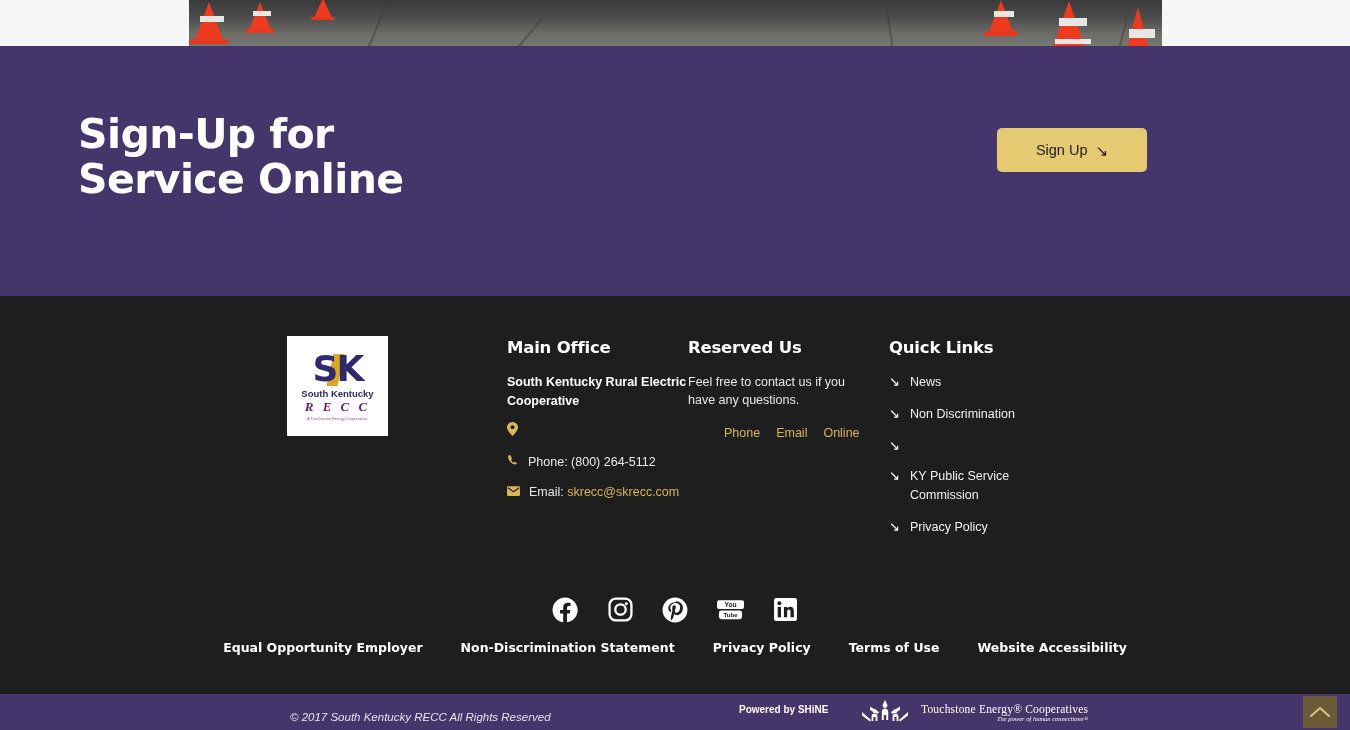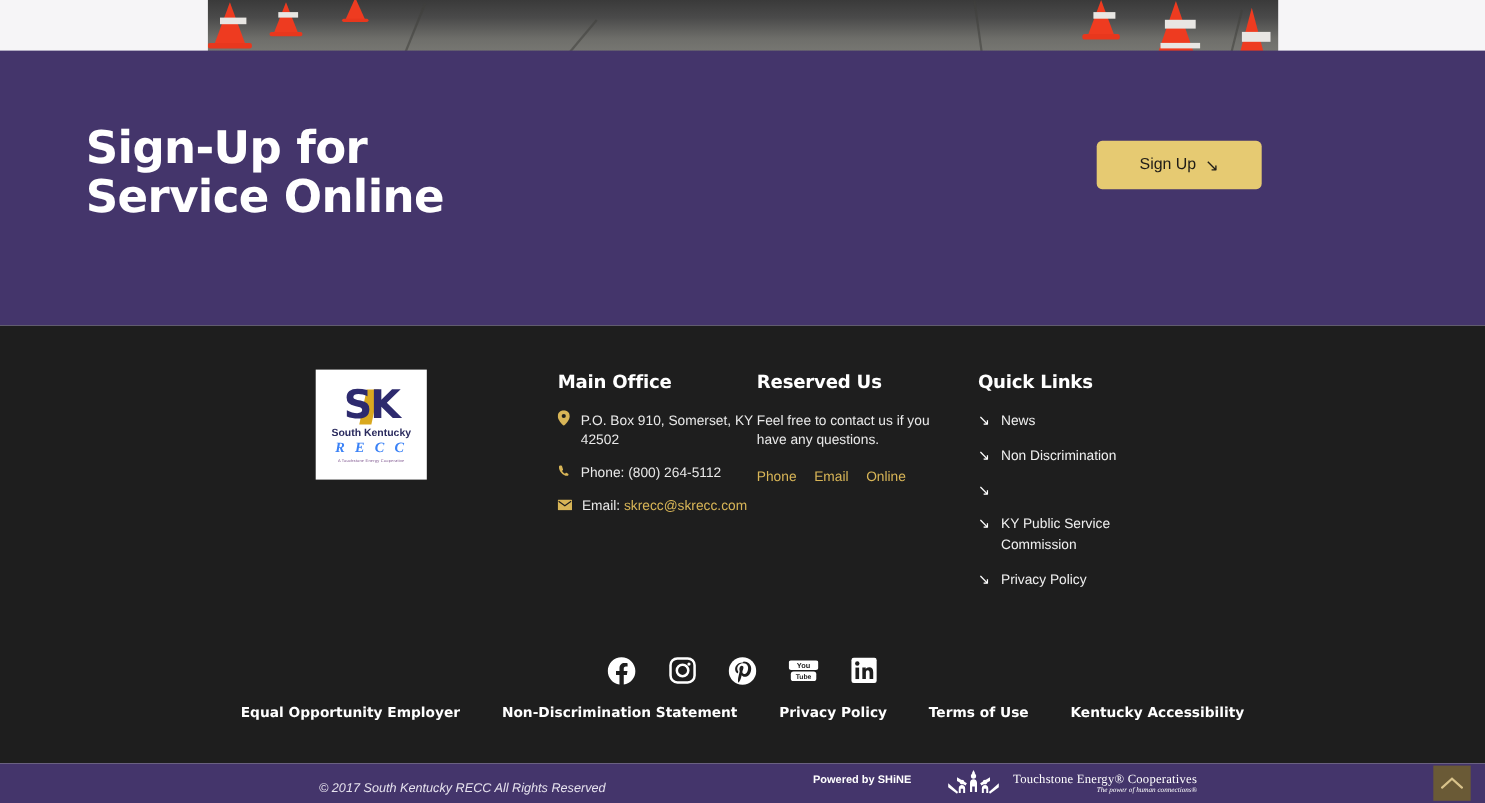--- a/index.html
+++ b/index.html
@@ -83,21 +83,21 @@
     position: absolute; left: 17px; top: 2px; width: 11px; height: 32px;
     background: #d9a81f; transform: skewX(-12deg); z-index: 0;
   }
   .logo-sk span { position: relative; z-index: 1; }
   .logo-name {
     font-size: 9.5px; color: #2b2b5e; font-weight: 700; margin-top: 2px;
     font-family: "Liberation Sans", sans-serif;
     text-align: right;
   }
   .logo-recc {
-    font-size: 13px; color: #3b82f6; font-weight: 700; letter-spacing: 3px;
+    font-size: 13px; color: #701a75; font-weight: 700; letter-spacing: 3px;
     font-family: "Liberation Serif", serif; font-style: italic; margin-top: 0px;
   }
   .logo-tag {
     font-size: 3.6px; color: #7a4f8a; margin-top: 2px; letter-spacing: .2px;
   }
 
   .col { position: absolute; color: #ffffff; }
   .col-head {
     font-size: 16.5px; font-weight: 700; color: #ffffff; margin-bottom: 16px;
     font-family: "DejaVu Sans", sans-serif; letter-spacing: -0.2px;
@@ -105,21 +105,21 @@
   .office-name { font-size: 12.5px; font-weight: 700; line-height: 18.5px; color: #fff; width: 180px; }
   .contact-row {
     display: flex; gap: 9px; margin-top: 12px; font-size: 12.5px;
     line-height: 18px; color: #e9e9e9; align-items: flex-start;
   }
   .contact-row .ico { color: #d8b557; flex: 0 0 12px; font-size: 12px; line-height: 18px; }
   .contact-row .txt { width: 165px; }
   .contact-row a { color: #d8b557; text-decoration: none; }
 
   .contact-desc { font-size: 12.5px; line-height: 18px; color: #e9e9e9; width: 160px; }
-  .contact-links { margin-top: 17px; display: flex; gap: 16px; }
+  .contact-links { margin-top: 17px; display: flex; gap: 16px; margin-left: 36px; }
   .contact-links a { color: #d8b557; font-size: 12.5px; text-decoration: none; }
 
   .ql-row { display: flex; gap: 9px; margin-bottom: 13px; align-items: flex-start; }
   .ql-row .ico { color: #ffffff; font-size: 13px; line-height: 17px; flex: 0 0 12px; }
   .ql-row .txt { font-size: 12.5px; line-height: 19px; color: #f0f0f0; width: 150px; }
 
   
   .social {
     position: absolute; left: 0; top: 596px; width: 1350px;
     display: flex; justify-content: center; gap: 28px;
@@ -252,29 +252,29 @@
       <div class="gold-swoosh"></div>
       <span>SK</span>
     </div>
     <div class="logo-name">South Kentucky</div>
     <div class="logo-recc">R E C C</div>
     <div class="logo-tag">A Touchstone Energy Cooperative</div>
   </div>
 
   <div class="col" style="left:487px; top:338px; width:185px;margin-left:20px;">
     <div class="col-head">Main Office</div>
+    <div class="office-name">South Kentucky Rural Electric Cooperative</div>
 
     <div class="contact-row">
       <span class="ico">
         <svg width="11" height="14" viewBox="0 0 11 14">
             <path d="M5.5 0C2.5 0 0 2.4 0 5.3 0 9.2 5.5 14 5.5 14S11 9.2 11 5.3C11 2.4 8.5 0 5.5 0z" fill="#d8b557"></path>
             <circle cx="5.5" cy="5.2" r="1.9" fill="#1e1e1e"></circle>
           </svg>
       </span>
-      <span class="txt">P.O. Box 910, Somerset, KY 42502</span>
     </div>
 
     <div class="contact-row">
       <span class="ico">
         <svg width="12" height="12" viewBox="0 0 16 16">
             <path d="M3 1.5c-.7 0-1.5.7-1.5 1.8C1.5 8.7 6.5 14 11.3 14c1.2 0 1.8-.9 1.8-1.6 0-.4-.2-.6-.5-.8l-2-1.1c-.4-.2-.8-.1-1 .2l-.7.9c-1.6-.8-2.9-2.1-3.6-3.7l.9-.7c.3-.2.4-.6.2-1L5.2 2.1c-.2-.3-.5-.6-.9-.6z" fill="#d8b557"></path>
           </svg>
       </span>
       <span class="txt">Phone: (800) 264-5112</span>
     </div>
@@ -366,21 +366,21 @@
 
   <div class="bottom-links">
     <a href="#">Equal Opportunity Employer</a>
     <span class="bl-gap"></span>
     <a href="#">Non-Discrimination Statement</a>
     <span class="bl-gap"></span>
     <a href="#">Privacy Policy</a>
     <span class="bl-gap"></span>
     <a href="#">Terms of Use</a>
     <span class="bl-gap"></span>
-    <a href="#">Kentucky Accessibility</a>
+    <a href="#">Website Accessibility</a>
   </div>
 
   <div class="bottom-bar"></div>
   <div class="copyright">© 2017 South Kentucky RECC All Rights Reserved</div>
   <div class="powered">Powered by SHiNE</div>
 
   <div class="touchstone">
     <svg width="58" height="28" viewBox="0 0 58 28">
       <path d="M29 2l1.6 3.2L29 6.2l-1.6-1z" fill="#fff"></path>
       <circle cx="29" cy="7.5" r="2.4" fill="#fff"></circle>

